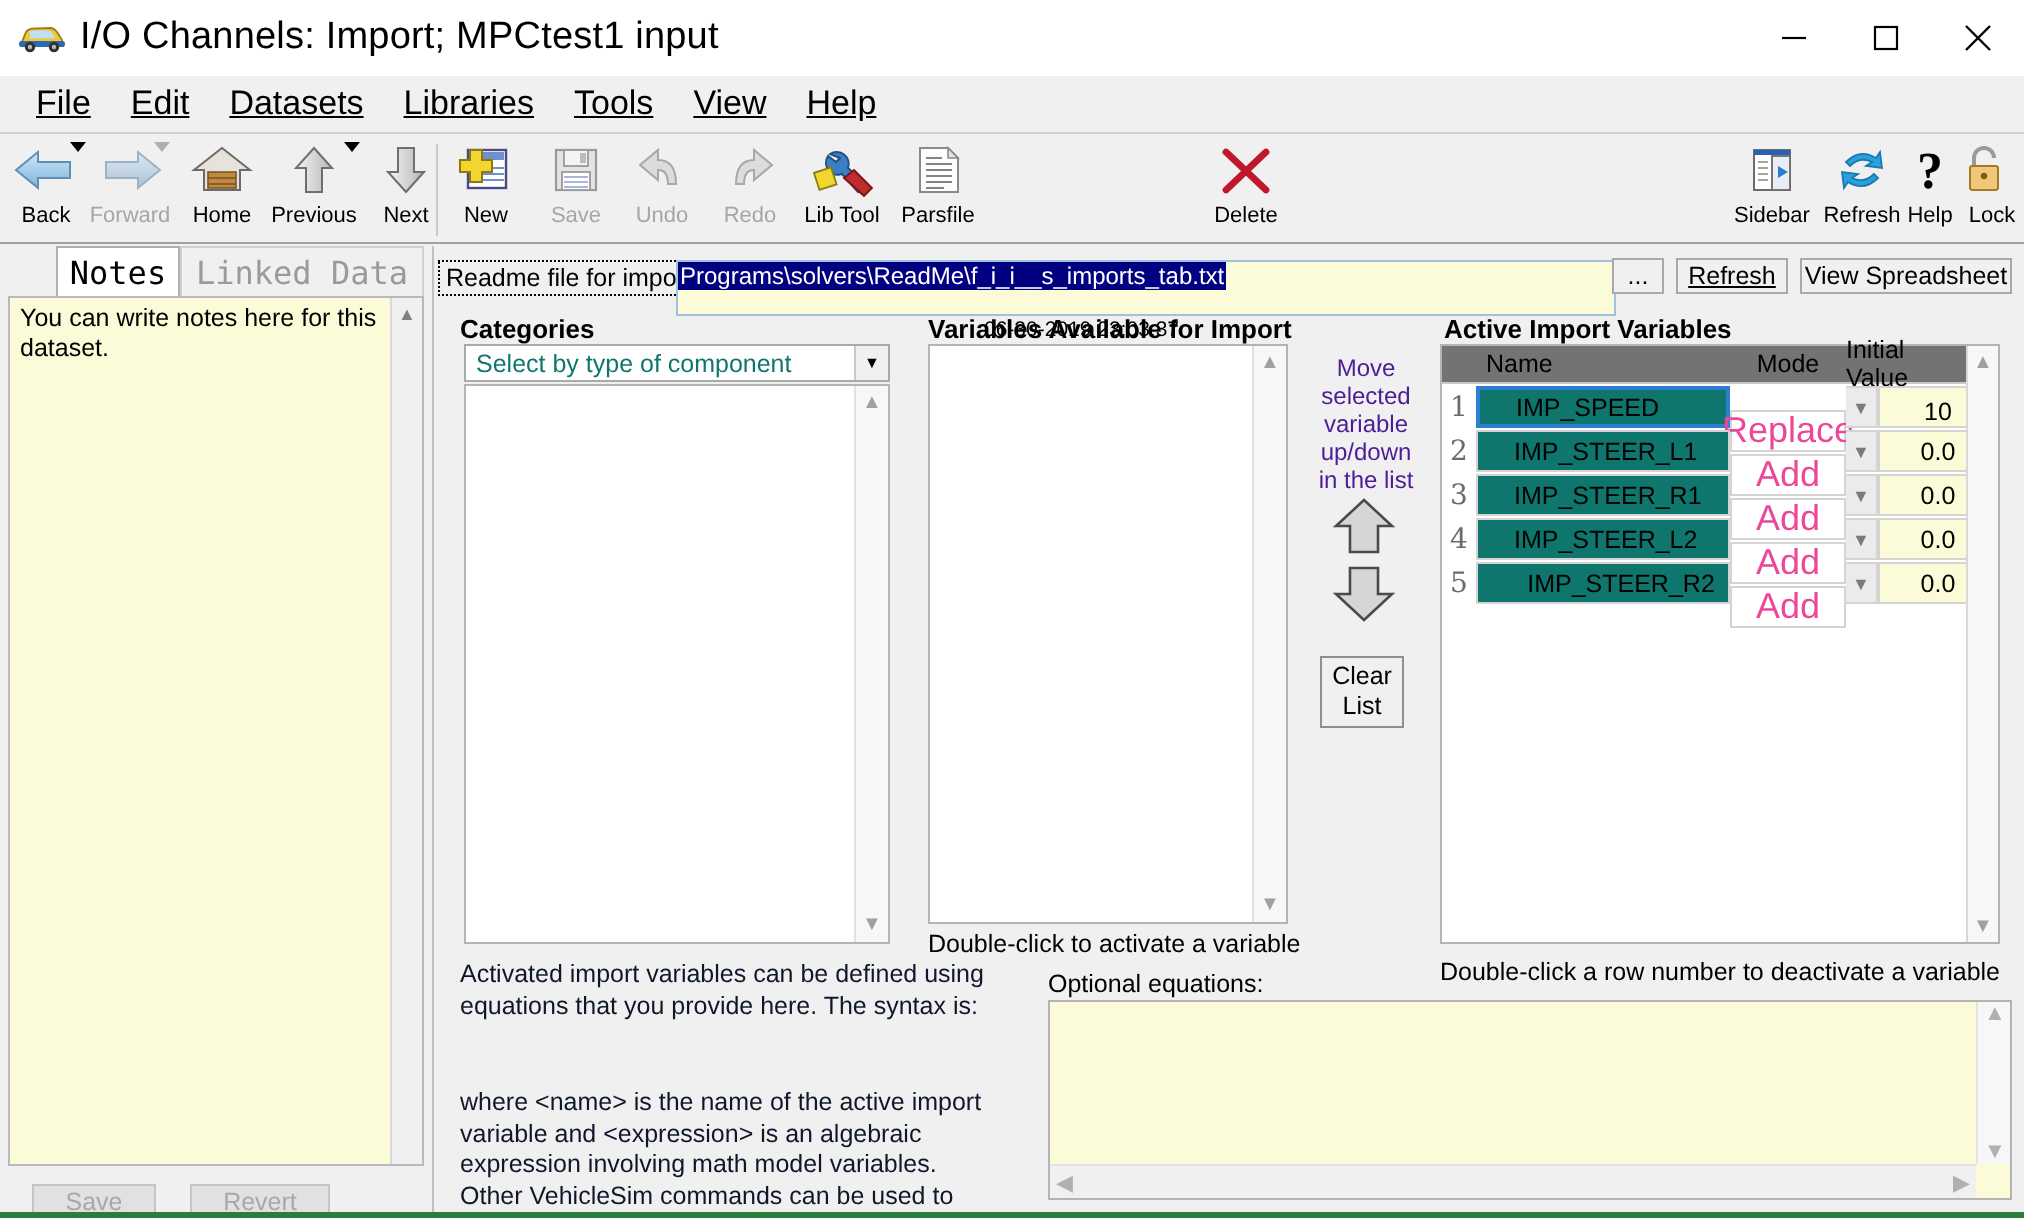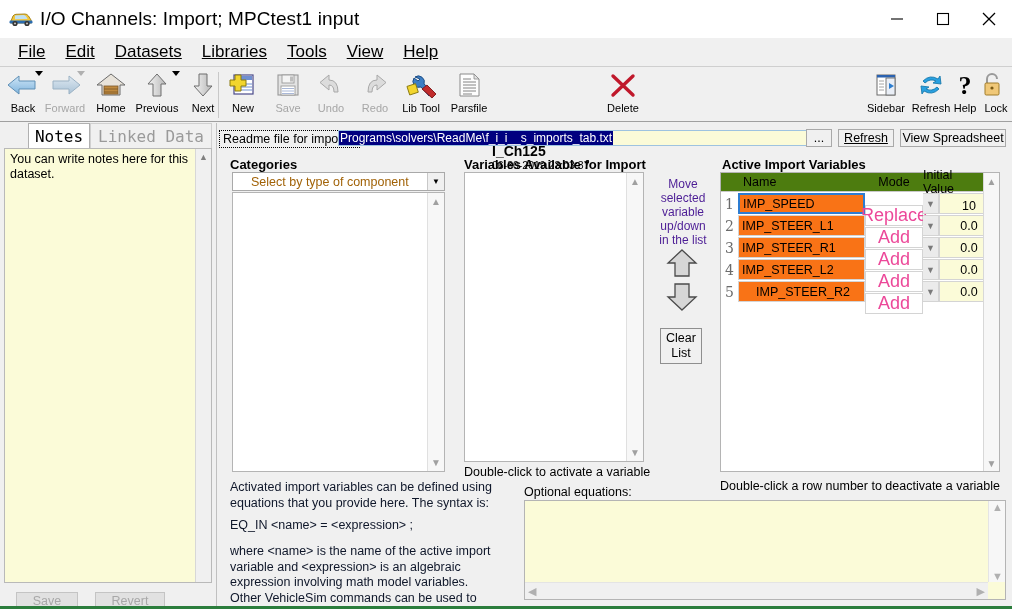--- a/index.html
+++ b/index.html
@@ -98,41 +98,41 @@
 
   .vdiv { position:absolute; width:1px; background:#c0c0c0; }
 
   
   .readme-lbl {
     position:absolute; font-size:12.5px; color:#000;
     border:1px dotted #000; padding:1px 3px;
   }
   .readme-input {
     position:absolute; background:#fbfbd8; border:1px solid #9ec3e0;
-    height:16px;
+    height:28px;
   }
   .readme-sel {
     position:absolute; background:#000080; color:#fff; font-size:12px;
     padding:0 1px; white-space:nowrap; line-height:14px;
   }
   .sq-btn {
     position:absolute; background:#f0f0f0; border:1px solid #a9a9a9;
     font-size:12.5px; color:#000; display:flex; align-items:center; justify-content:center;
   }
 
   
   .heading { position:absolute; font-size:13px; font-weight:bold; color:#000; }
   .plain-lbl { position:absolute; font-size:12.5px; color:#000; }
 
   
   .combo {
     position:absolute; height:19px; background:#fff; border:1px solid #a9a9a9;
     display:flex; align-items:center;
   }
-  .combo .ctext { font-size:12.5px; color:#a16207; padding-left:18px; flex:1; }
+  .combo .ctext { font-size:12.5px; color:#0f766e; padding-left:5px; flex:1; }
   .combo .cbtn {
     width:17px; height:17px; background:#f0f0f0; border-left:1px solid #c8c8c8;
     display:flex; align-items:center; justify-content:center; font-size:8px; color:#000;
   }
 
   
   .listbox {
     position:absolute; background:#fff; border:1px solid #b4b4b4;
   }
   .lb-sb {
@@ -149,31 +149,31 @@
   }
   .clear-btn {
     position:absolute; background:#f0f0f0; border:1px solid #8f8f8f;
     font-size:12.5px; color:#000; text-align:center; line-height:15px;
     display:flex; flex-direction:column; align-items:center; justify-content:center;
   }
 
   
   .tablebox { position:absolute; border:1px solid #b4b4b4; background:#fff; }
   .th {
-    position:absolute; height:19px; background:#4d7c0f; border-bottom:1px solid #c9c9c9;
+    position:absolute; height:19px; background:#737373; border-bottom:1px solid #c9c9c9;
     font-size:12.5px; color:#000; display:flex; align-items:center;
   }
   .row-num {
     position:absolute; width:17px; font-size:14px; color:#6b6b6b;
     display:flex; align-items:center; justify-content:center;
     font-family:"DejaVu Serif", serif;
   }
   .cell-name {
-    position:absolute; height:21px; background:#f97316; border:1px solid #d4d4d4;
-    font-size:12.5px; color:#000; display:flex; align-items:center; padding-left:3px;
+    position:absolute; height:21px; background:#0f766e; border:1px solid #d4d4d4;
+    font-size:12.5px; color:#000; display:flex; align-items:center; padding-left:18px;
   }
   .cell-name.sel { border:2px solid #2d7dd2; }
   .cell-mode {
     position:absolute; height:21px; background:#fff; border:1px solid #d4d4d4;
     font-size:18px; color:#ec4899; display:flex; align-items:center; justify-content:center;margin-top:12px;
   }
   .cell-mode-btn {
     position:absolute; height:21px; width:16px; background:#ebebeb;
     border:1px solid #d4d4d4; border-left:none;
     display:flex; align-items:center; justify-content:center; font-size:9px; color:#7a7a7a;
@@ -641,21 +641,20 @@
       </div>
 
     <div class="tbl-sb">
       <div class="a">▲</div>
       <div class="a">▼</div>
     </div>
   </div>
   <div class="plain-lbl" style="left:720px; top:479px;">Double-click a row number to deactivate a variable</div>
 
   <div class="helptext" style="left:230px; top:480px;">Activated import variables can be defined using equations that you provide here. The syntax is:</div>
-  <div class="helptext" style="left:230px; top:518px;">EQ_IN &lt;name&gt; = &lt;expression&gt; ;</div>
   <div class="helptext" style="left:230px; top:544px;">where &lt;name&gt; is the name of the active import variable and &lt;expression&gt; is an algebraic expression involving math model variables. Other VehicleSim commands can be used to define auxiliary variables.</div>
 
   <div class="plain-lbl" style="left:524px; top:485px;">Optional equations:</div>
   <div class="eqbox" style="left:524px; top:500px; width:482px; height:100px;">
     <div class="eq-vsb">
       <div class="eq-arr" style="text-align:center;">▲</div>
       <div class="eq-arr" style="text-align:center;">▼</div>
     </div>
     <div class="eq-hsb">
       <span class="eq-arr">◀</span>

